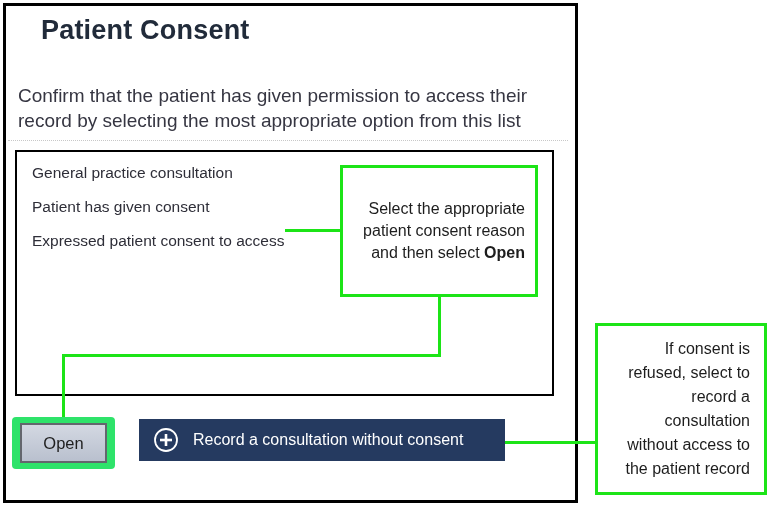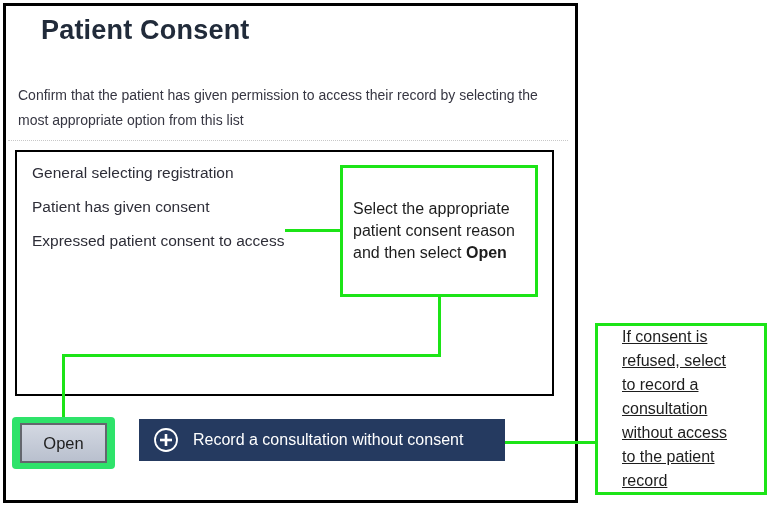--- a/index.html
+++ b/index.html
@@ -15,21 +15,21 @@
   }
 
   .title {
     left: 16px; top: 12px;
     font-size: 27px; font-weight: bold; color: #212b3a;
     letter-spacing: 0.2px;
   }
 
   .description {
     left: 15px; top: 80px; width: 550px;
-    font-size: 14px; line-height: 25px; color: #363642;
+    font-size: 19px; line-height: 25px; color: #363642;
   }
 
   .dotted-divider {
     left: 8px; top: 140px; width: 560px; height: 0;
     border-top: 1px dotted #c8c8c8;
   }
 
   
   .listbox {
     left: 15px; top: 150px; width: 539px; height: 246px;
@@ -40,32 +40,31 @@
   .listbox li {
     font-size: 15.5px; color: #2e2e38; line-height: 34px;
     white-space: nowrap; cursor: default;
   }
 
   
   .callout {
     background: #fff;
     border: 3px solid #1ce417;
     display: flex; align-items: center; justify-content: center;
-    text-align: left; color: #1d1d1d;
+    text-align: right; color: #1d1d1d;
   }
   .callout-left {
     left: 340px; top: 165px; width: 198px; height: 132px;
     font-size: 16px; line-height: 22px;
     padding: 0 10px;
   }
   .callout-right {
     left: 595px; top: 323px; width: 172px; height: 172px;
     font-size: 16px; line-height: 24px;
-    padding: 0 24px;
-    text-decoration: underline;
+    padding: 0 14px;
   }
 
   
   .gline { background: #1ce417; }
   .line-option-to-callout { left: 285px; top: 229px; width: 55px; height: 3px; }
   .line-callout-down      { left: 438px; top: 297px; width: 3px;  height: 60px; }
   .line-across            { left: 62px;  top: 354px; width: 379px; height: 3px; }
   .line-to-open           { left: 62px;  top: 354px; width: 3px;  height: 64px; }
   .line-record-to-callout { left: 505px; top: 441px; width: 90px; height: 3px; }
 
@@ -101,21 +100,21 @@
 
 <div class="abs dialog">
   <div class="abs title" style="left:13px; top:9px;margin-left:22px;">Patient Consent</div>
   <div class="abs description" style="left:12px; top:77px;">Confirm that the patient has given permission to access their record by selecting the most appropriate option from this list</div>
 </div>
 
 <div class="abs dotted-divider"></div>
 
 <div class="abs listbox">
   <ul>
-    <li>General selecting registration</li>
+    <li>General practice consultation</li>
     <li>Patient has given consent</li>
     <li>Expressed patient consent to access</li>
   </ul>
 </div>
 
 <div class="abs callout callout-left">
   <div>
     <span>Select the appropriate patient consent reason and then select</span>
     <b> <span>Open</span></b>
   </div>

